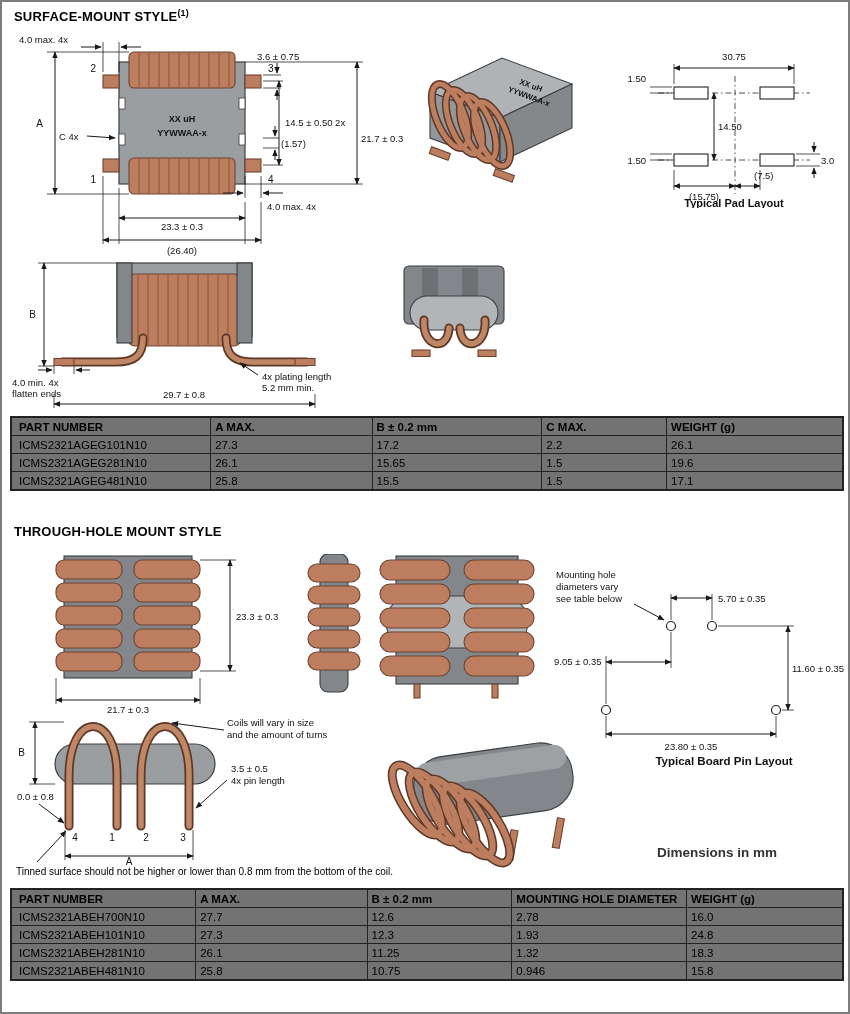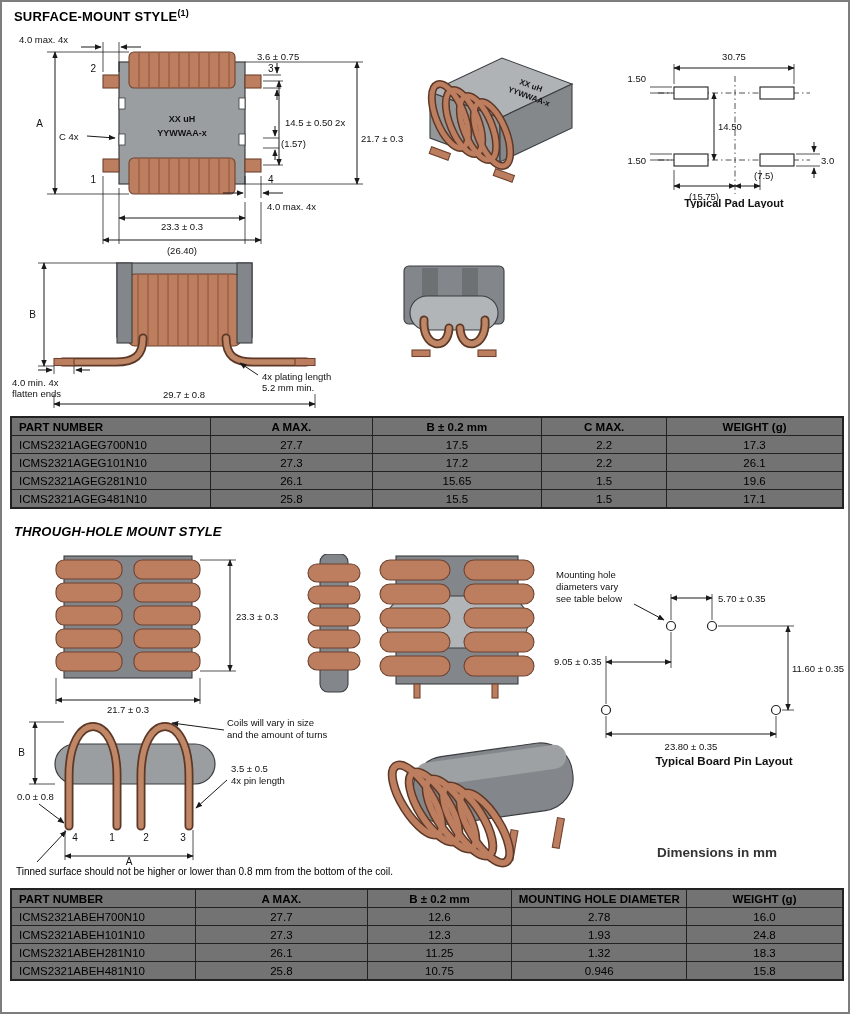--- a/index.html
+++ b/index.html
@@ -22,21 +22,21 @@
   .cu { fill:#bd7e60; stroke:#6f4330; stroke-width:1.1; }
   .cu-line { stroke:#8a5338; stroke-width:1; fill:none; }
   .wire-out { stroke:#5d3827; stroke-width:9; fill:none; stroke-linecap:round; }
   .wire { stroke:#c08767; stroke-width:5.5; fill:none; stroke-linecap:round; }
   .coil-out { stroke:#5d3827; stroke-width:8; fill:none; }
   .coil-cu  { stroke:#bd7e60; stroke-width:5; fill:none; }
   .hole { fill:#fff; stroke:#222; stroke-width:1.2; }
   .dims-note { font-size:13.5px; font-weight:bold; color:#333; }
   .footnote { font-size:10px; color:#000; }
   table.spec { border-collapse:collapse; width:100%; table-layout:fixed; border:2px solid #222; background:#737373; }
-  .spec th,.spec td { border:1px solid #222; font-size:11.5px; text-align:center; padding:2.5px 4px; color:#000; }
+  .spec th,.spec td { border:1px solid #222; font-size:11.5px; text-align:left; padding:2.5px 4px; color:#000; }
   .spec th { font-weight:bold; }
   .spec .left { text-align:left; padding-left:7px; }
 </style>
 </head>
 <body>
 
 <div class="page">
 
   <svg width="0" height="0" style="position:absolute" aria-hidden="true">
     <defs>
@@ -226,27 +226,20 @@
         <tr>
           <th class="left">PART NUMBER</th>
           <th>A MAX.</th>
           <th>B ± 0.2 mm</th>
           <th>C MAX.</th>
           <th>WEIGHT (g)</th>
         </tr>
       </thead>
       <tbody>
         <tr>
-            <td class="left">ICMS2321AGEG700N10</td>
-            <td>27.7</td>
-            <td>17.5</td>
-            <td>2.2</td>
-            <td>17.3</td>
-          </tr>
-        <tr>
             <td class="left">ICMS2321AGEG101N10</td>
             <td>27.3</td>
             <td>17.2</td>
             <td>2.2</td>
             <td>26.1</td>
           </tr>
         <tr>
             <td class="left">ICMS2321AGEG281N10</td>
             <td>26.1</td>
             <td>15.65</td>
@@ -257,21 +250,21 @@
             <td class="left">ICMS2321AGEG481N10</td>
             <td>25.8</td>
             <td>15.5</td>
             <td>1.5</td>
             <td>17.1</td>
           </tr>
       </tbody>
     </table>
   </div>
 
-  <div class="abs sec-title" style="left:12px;top:522px;font-style:italic;">
+  <div class="abs sec-title" style="left:12px;top:522px;">
     <span>THROUGH-HOLE MOUNT STYLE</span>
   </div>
 
   <svg class="abs" style="left:28px;top:550px;" width="270" height="162" viewBox="0 0 270 162">
     <g>
       <rect x="34" y="4" width="128" height="122" class="body-dark"></rect>
       <rect x="26" y="8" width="66" height="19" rx="8" class="cu"></rect>
         <rect x="26" y="31" width="66" height="19" rx="8" class="cu"></rect>
         <rect x="26" y="54" width="66" height="19" rx="8" class="cu"></rect>
         <rect x="26" y="77" width="66" height="19" rx="8" class="cu"></rect>

